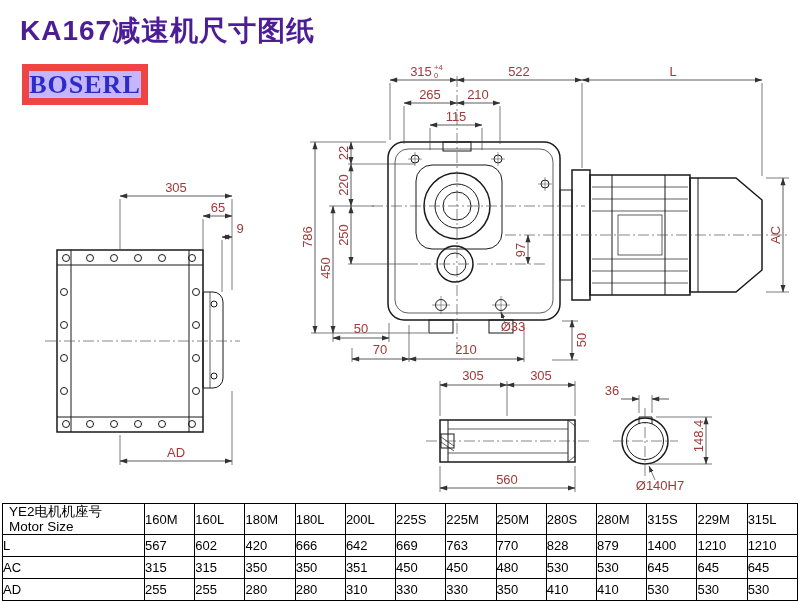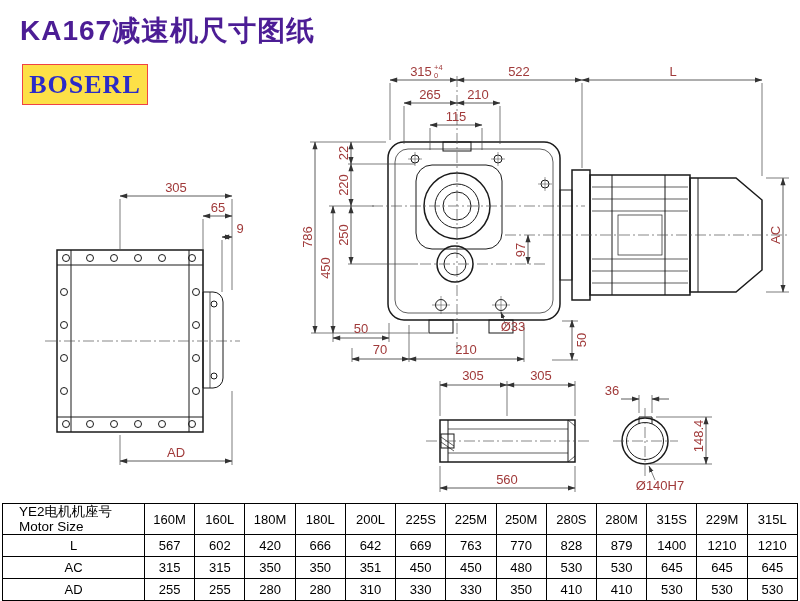--- a/index.html
+++ b/index.html
@@ -1,39 +1,39 @@
 <!DOCTYPE html>
 <html><head>
 <meta charset="utf-8">
 <style>
   * { margin:0; padding:0; box-sizing:border-box; }
   html,body { width:800px; height:601px; background:#ffffff; overflow:hidden;
               font-family:"Liberation Sans", sans-serif; position:relative; }
   .title { position:absolute; left:20px; top:12px; font-size:28px; font-weight:bold;
            color:#4c1d95; letter-spacing:1px; z-index:3; white-space:nowrap; }
   .logo { position:absolute; left:22px; top:64px; width:126px; height:41px;
-          border:1px solid #ef4444; background:#fde047; display:flex; align-items:center;
+          border:7px solid #ef4444; background:#c4b5fd; display:flex; align-items:center;
           justify-content:center; z-index:3; }
   .logo span { font-family:"Liberation Serif", serif; font-size:26px; font-weight:bold;
                color:#2b2bc8; letter-spacing:1px; }
   svg.drawing { position:absolute; left:0; top:0; z-index:1; }
   .ol   { fill:none; stroke:#1a1a1a; stroke-width:1.5; }
   .d1   { fill:none; stroke:#1a1a1a; stroke-width:1; }
   .thin { fill:none; stroke:#1a1a1a; stroke-width:0.7; }
   .dim  { stroke:#333; stroke-width:0.8; fill:none; }
   .ext  { stroke:#444; stroke-width:0.7; fill:none; }
   .cl   { stroke:#555; stroke-width:0.7; stroke-dasharray:11 3 2 3; fill:none; }
   .hx   { stroke:#555; stroke-width:0.6; fill:none; }
   .dimtext { font-size:13px; fill:#a03a3a; font-family:"Liberation Sans",sans-serif; }
   .dimtext.sm { font-size:7.5px; }
   table#spec-table { position:absolute; left:2px; top:503px; width:796px; z-index:2;
           border-collapse:collapse; table-layout:fixed; background:#fff; }
-  #spec-table th, #spec-table td { border:1px solid #000; font-size:13px; text-align:center;
+  #spec-table th, #spec-table td { border:1px solid #000; font-size:13px; text-align:left;
           color:#000; font-weight:normal; padding:0; overflow:hidden; }
-  #spec-table th.col0 { width:142px; text-align:left; padding-left:16px; font-size:13.5px; }
+  #spec-table th.col0 { width:142px; text-align:left; padding-left:6px; font-size:13.5px; }
   #spec-table tr.hdr { height:31px; }
   #spec-table tr.datarow { height:22px; }
   #spec-table th.col0 div { line-height:15px; }
 </style>
 </head>
 <body>
 
 <div class="title">KA167减速机尺寸图纸</div>
 <div class="logo">
   <span>BOSERL</span>

